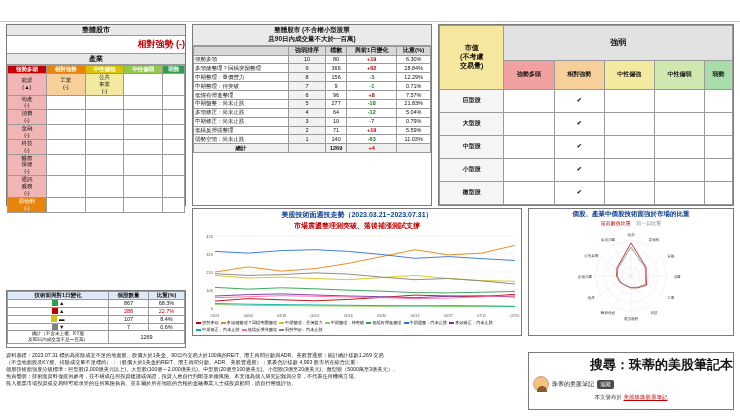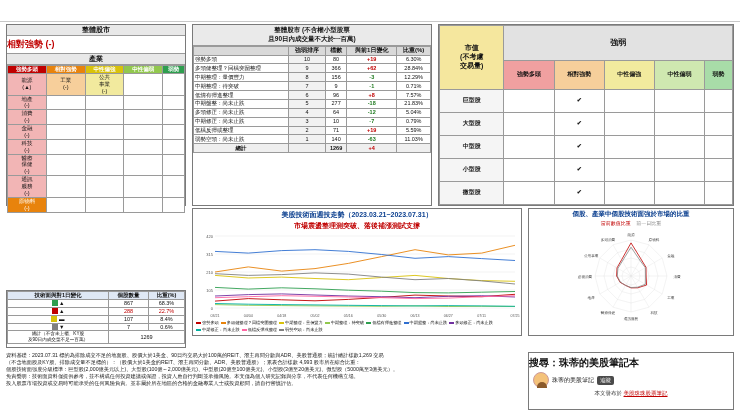--- a/index.html
+++ b/index.html
@@ -29,21 +29,21 @@
 
   
   .panel { position:absolute; border:1px solid #b0b0b0; background:#fff; }
 
   table { border-collapse:collapse; width:100%; }
   td, th { border:1px solid #9a9a9a; padding:0px 1px; font-size:6px; line-height:1.25; text-align:center; }
 
   
   #left-top { left:6px; top:24px; width:180px; height:182px; border:1px solid #7a7a7a; }
   #left-top .hd { background:#e8e8e8; text-align:center; font-size:7px; font-weight:bold; border-bottom:1px solid #9a9a9a; }
-  #left-top .big { text-align:left; color:#c00000; font-weight:bold; font-size:9px; padding:2px 0; }
+  #left-top .big { text-align:right; color:#c00000; font-weight:bold; font-size:9px; padding:2px 0; }
   #left-top .sub { background:#e8e8e8; text-align:center; font-size:7px; font-weight:bold; border-top:1px solid #9a9a9a; border-bottom:1px solid #9a9a9a;}
   .grid-head td { font-size:5.5px; font-weight:bold; color:#fff; }
   .c-red { background:#c00000; }
   .c-org { background:#e8830c; }
   .c-yel { background:#d9c20a; }
   .c-lgn { background:#92c84e; }
   .c-grn { background:#2e9e4f; }
   .rowlab { font-size:5.5px; }
   .cell-red { background:#f2b5b5; }
   .cell-org { background:#f7cf9b; }
@@ -82,21 +82,21 @@
   
   #radar { left:528px; top:208px; width:206px; height:128px; border:1px solid #7a7a7a; }
   #radar .hd { text-align:center; font-size:6.5px; font-weight:bold; color:#0b3f8f; padding:1px 0; }
   #radar .lg { font-size:5px; color:#333; text-align:center; }
 
   
   #footer { position:absolute; left:6px; top:352px; width:512px; font-size:5.2px; line-height:1.35; color:#222; }
 
   
   #search { position:absolute; left:528px; top:352px; width:206px; height:58px; border:1px solid #7a7a7a; background:#fff; }
-  #search .t { text-align:left; font-size:10px; font-weight:bold; padding:3px 0 2px; }
+  #search .t { text-align:right; font-size:13px; font-weight:bold; padding:3px 0 2px; }
   #search .row { display:flex; align-items:center; padding:0 4px; gap:3px; }
   #search .ava { width:16px; height:16px; border-radius:50%; background:#f4c27a; border:1px solid #c99; flex:none; position:relative; }
   #search .ava:after{ content:""; position:absolute; left:3px; top:9px; width:10px; height:6px; border-radius:5px 5px 0 0; background:#8b5a2b; }
   #search .nm { font-size:6px; }
   #search .btn { font-size:5.5px; background:#4a4a4a; color:#fff; border-radius:2px; padding:1px 3px; }
   #search .bot { text-align:center; font-size:5.5px; color:#333; padding-top:2px; }
   #search .bot .lk { color:#c00000; text-decoration:underline; }
 </style>
 </head>
 <body>

